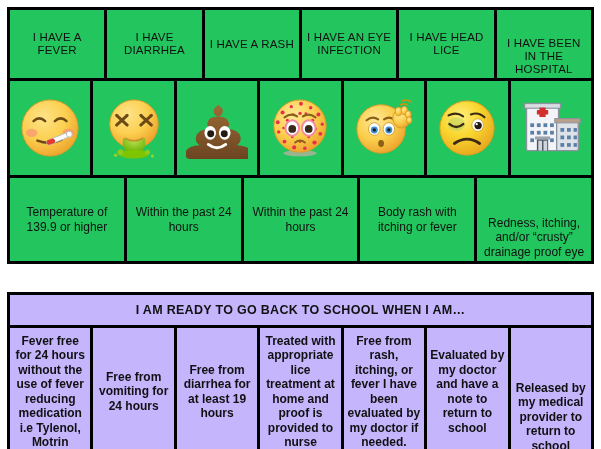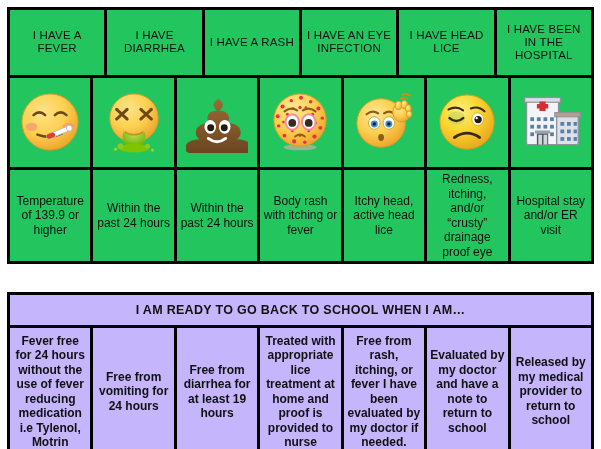--- a/index.html
+++ b/index.html
@@ -52,21 +52,21 @@
     flex: 1 1 0;
     border-right: 3px solid #000;
     box-sizing: border-box;
     display: flex;
     align-items: center;
     justify-content: center;
     text-align: center;
     padding: 2px 3px;
     overflow: hidden;
   }
-  .cell:last-child { border-right: none; }
+  .cell:last-child { border-right: none; align-items: flex-end; }
 
   .hdr-text {
     font-size: 11.5px;
     line-height: 13px;
     font-weight: 400;
     letter-spacing: 0.2px;
   }
   .desc-text {
     font-size: 12px;
     line-height: 14.5px;
@@ -379,27 +379,21 @@
       <div class="cell">
         <span class="desc-text">Within the past 24 hours</span>
       </div>
       <div class="cell">
         <span class="desc-text">Within the past 24 hours</span>
       </div>
       <div class="cell">
         <span class="desc-text">Body rash with itching or fever</span>
       </div>
       <div class="cell">
-        <span class="desc-text">Itchy head, active head lice</span>
-      </div>
-      <div class="cell">
         <span class="desc-text">Redness, itching, and/or “crusty” drainage proof eye</span>
-      </div>
-      <div class="cell">
-        <span class="desc-text">Hospital stay and/or ER visit</span>
       </div>
     </div>
   </div>
 
   <div class="table-ready">
 
     <div class="banner">
       <span class="banner-text">I AM READY TO GO BACK TO SCHOOL WHEN I AM…</span>
     </div>
 

